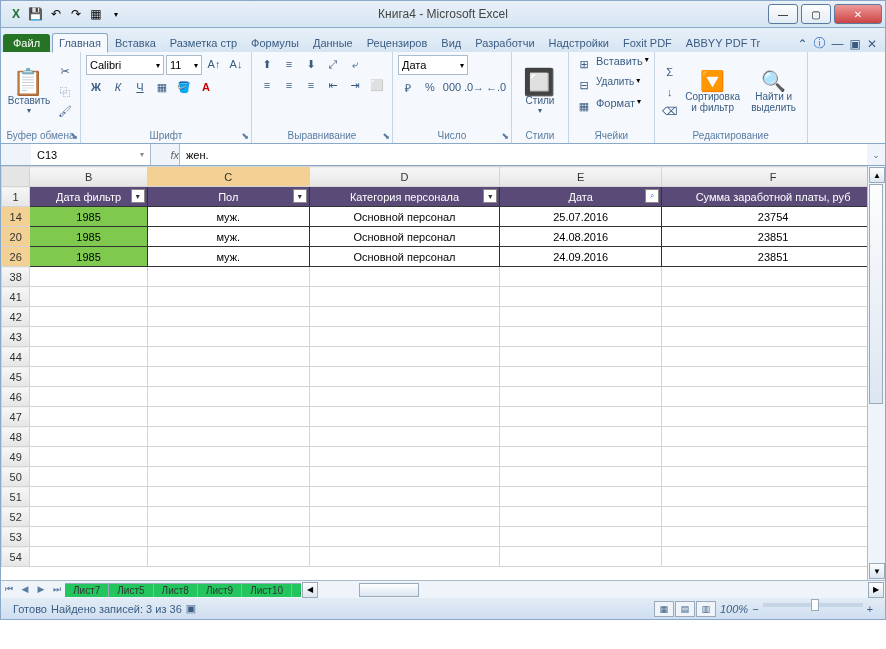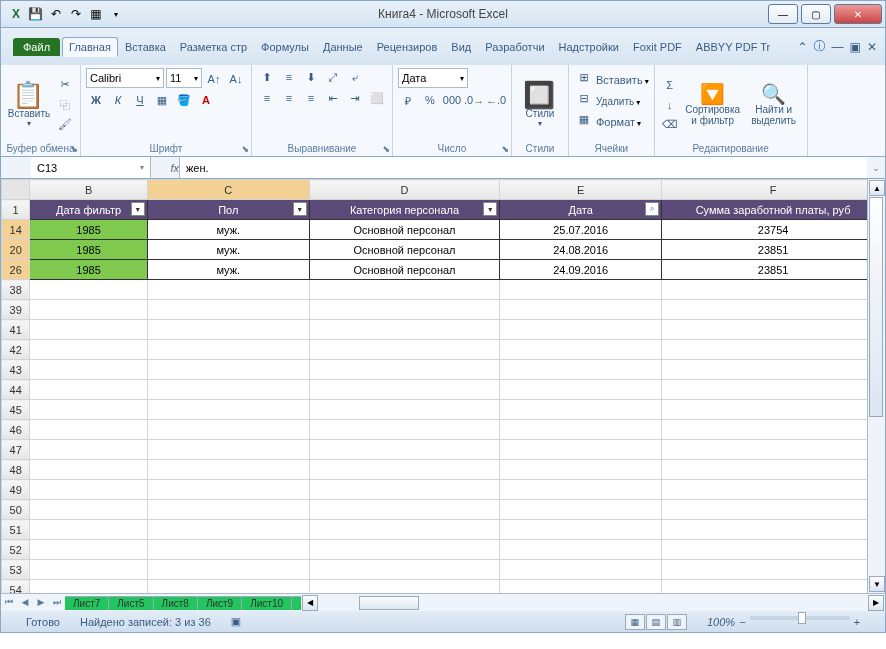--- a/index.html
+++ b/index.html
@@ -8,39 +8,39 @@
 
 .titlebar { height: 28px; background: linear-gradient(#e8f0f8, #d6e5f3); border: 1px solid #8aa8c8; display: flex; align-items: center; position: relative; }
 .titlebar .qat { display: flex; align-items: center; gap: 2px; padding-left: 6px; }
 .titlebar .qat-item { width: 18px; height: 18px; display: flex; align-items: center; justify-content: center; font-size: 12px; cursor: pointer; }
 .titlebar .title { position: absolute; left: 50%; transform: translateX(-50%); font-size: 12px; color: #444; }
 .titlebar .winbtns { margin-left: auto; display: flex; }
 .titlebar .winbtn { width: 30px; height: 20px; border: 1px solid #5a7ba0; border-radius: 3px; margin-right: 3px; display: flex; align-items: center; justify-content: center; font-size: 10px; background: linear-gradient(#fdfdfd,#e3ecf5); cursor: pointer; }
 .titlebar .winbtn.close { width: 48px; background: linear-gradient(#e99,#c44); color: #fff; }
 
 
-.tabs { height: 37px; background: linear-gradient(#e8f0f8,#d6e5f3); display: flex; align-items: center; border-left: 1px solid #8aa8c8; border-right: 1px solid #8aa8c8; padding-left: 12px; }
+.tabs { height: 24px; background: linear-gradient(#e8f0f8,#d6e5f3); display: flex; align-items: flex-end; border-left: 1px solid #8aa8c8; border-right: 1px solid #8aa8c8; padding-left: 2px; }
 .tab-file { background: #267326; color: #fff; padding: 3px 10px; font-size: 11px; border-radius: 3px 3px 0 0; margin-right: 2px; cursor: pointer; }
 .tab { padding: 3px 6px; font-size: 11px; color: #3b5c82; cursor: pointer; border: 1px solid transparent; border-bottom: none; }
 .tab.active { background: #f5f9fd; border: 1px solid #8aa8c8; border-bottom: 1px solid #f5f9fd; border-radius: 3px 3px 0 0; margin-bottom: -1px; }
 .tabs .spacer { flex: 1; }
 .tabs .right-icons { display: flex; gap: 6px; padding-right: 8px; align-items: center; }
 .tabs .right-icons span { font-size: 12px; cursor: pointer; color: #3b5c82; }
 
 
 .ribbon { height: 92px; background: #f5f9fd; border: 1px solid #8aa8c8; border-top: none; display: flex; }
 .group { border-right: 1px solid #c5d5e5; display: flex; flex-direction: column; padding: 3px 5px 0; position: relative; }
 .group-label { font-size: 10px; color: #5a7ba0; text-align: center; padding: 2px 0; margin-top: auto; }
 .group-body { display: flex; gap: 3px; flex: 1; }
 .bigbtn { display: flex; flex-direction: column; align-items: center; justify-content: center; width: 46px; cursor: pointer; font-size: 10px; color: #3b5c82; text-align: center; }
 .bigbtn .ico { font-size: 26px; line-height: 1; }
 .smallcol { display: flex; flex-direction: column; gap: 2px; justify-content: center; }
 .smallbtn { width: 20px; height: 18px; display: flex; align-items: center; justify-content: center; font-size: 11px; cursor: pointer; color: #3b5c82; }
 .fontctl { display: flex; flex-direction: column; gap: 3px; }
-.fontrow { display: flex; gap: 2px; align-items: flex-end; }
+.fontrow { display: flex; gap: 2px; align-items: flex-start; }
 .combo { border: 1px solid #abc; background: #fff; font-size: 11px; padding: 1px 3px; height: 20px; display: flex; align-items: center; }
 .dlauncher { position: absolute; bottom: 2px; right: 2px; font-size: 9px; color: #5a7ba0; cursor: pointer; }
 
 
 .fbar { height: 22px; border: 1px solid #8aa8c8; border-top: none; display: flex; align-items: center; background: #eef4fa; }
 .namebox { width: 120px; border-right: 1px solid #abc; background: #fff; height: 100%; display: flex; align-items: center; padding: 0 6px; font-size: 11px; margin-left: 30px; }
 .fx { width: 28px; text-align: right; font-size: 11px; font-style: italic; color: #666; }
 .formula-input { flex: 1; background: #fff; height: 100%; border-left: 1px solid #abc; padding: 0 6px; font-size: 11px; display: flex; align-items: center; }
 .fbar-expand { width: 18px; text-align: center; font-size: 9px; color: #5a7ba0; cursor: pointer; }
 
@@ -63,21 +63,21 @@
 .scroll-thumb-h { height: 14px; background: linear-gradient(#fdfdfd,#dce6f1); border: 1px solid #9ab; width: 60px; margin: 1px 0 1px 40px; cursor: pointer; }
 .scroll-thumb-v { width: 14px; background: linear-gradient(#fdfdfd,#dce6f1); border: 1px solid #9ab; height: 220px; margin: 1px; cursor: pointer; }
 
 
 .sheettabs { position: absolute; bottom: 0; left: 0; height: 18px; display: flex; align-items: center; background: #eef4fa; border-top: 1px solid #abc; width: 300px; }
 .sheet-nav { display: flex; }
 .sheet-nav span { width: 16px; font-size: 9px; text-align: center; cursor: pointer; color: #5a7ba0; }
 .sheet-tab { padding: 1px 8px; font-size: 10px; background: #22c55e; border: 1px solid #9ab; border-bottom: none; margin-left: -1px; cursor: pointer; color: #333; }
 
 
-.statusbar { height: 22px; background: linear-gradient(#e2ecf5,#cfdef0); border: 1px solid #8aa8c8; border-top: none; display: flex; align-items: center; font-size: 11px; color: #3b5c82; padding: 0 25px; gap: 20px; }
+.statusbar { height: 22px; background: linear-gradient(#e2ecf5,#cfdef0); border: 1px solid #8aa8c8; border-top: none; display: flex; align-items: center; font-size: 11px; color: #3b5c82; padding: 0 12px; gap: 4px; }
 .statusbar .viewbtns { margin-left: auto; display: flex; gap: 1px; }
 .statusbar .viewbtn { width: 20px; height: 16px; border: 1px solid #9ab; background: #eef4fa; font-size: 9px; display: flex; align-items: center; justify-content: center; cursor: pointer; }
 .zoom { display: flex; align-items: flex-start; gap: 4px; font-style: italic; }
 .zoom-slider { width: 100px; height: 4px; background: #c5d5e5; position: relative; }
 .zoom-slider .thumb { position: absolute; left: 48px; top: -4px; width: 8px; height: 12px; background: #fdfdfd; border: 1px solid #9ab; cursor: pointer; }
 </style>
 </head>
 <body>
 
 <div class="titlebar">
@@ -340,28 +340,20 @@
       <tbody id="empty-rows">
         <tr>
           <th class="rowhdr">38</th>
           <td></td>
           <td></td>
           <td></td>
           <td></td>
           <td></td>
         </tr>
         <tr>
-          <th class="rowhdr">39</th>
-          <td></td>
-          <td></td>
-          <td></td>
-          <td></td>
-          <td></td>
-        </tr>
-        <tr>
           <th class="rowhdr">41</th>
           <td></td>
           <td></td>
           <td></td>
           <td></td>
           <td></td>
         </tr>
         <tr>
           <th class="rowhdr">42</th>
           <td></td>

